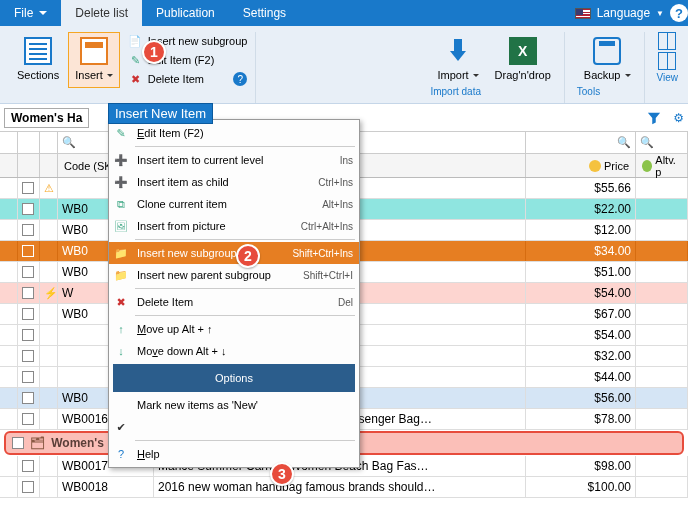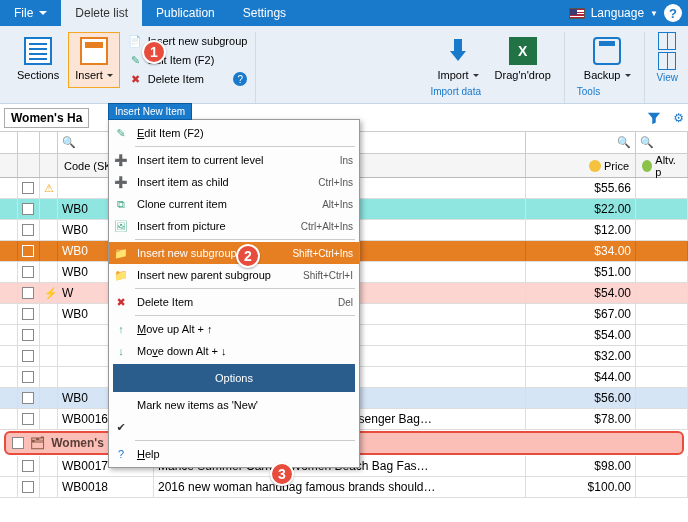--- a/index.html
+++ b/index.html
@@ -3,21 +3,21 @@
 <meta charset="utf-8">
 <style>
 * { box-sizing: border-box; margin: 0; padding: 0; font-family: 'Segoe UI', Tahoma, sans-serif; }
 body { width: 688px; height: 522px; overflow: hidden; background: #fff; font-size: 12px; position: relative; }
 
 
 .topbar { display: flex; background: #1979ca; color: #fff; height: 26px; align-items: center; }
 .topbar-item { padding: 15px 14px; height: 26px; display: flex; align-items: center; cursor: pointer; }
 .topbar-item.active { background: #e8eff7; color: #333; }
 .topbar-item.file::after { content: ""; margin-left: 6px; border: 4px solid transparent; border-top-color: #fff; position: relative; top: 2px; }
-.lang-area { margin-left: auto; display: flex; align-items: center; padding-right: 6px; gap: 6px; }
+.lang-area { margin-left: auto; display: flex; align-items: center; gap: 6px; }
 .flag { width: 16px; height: 11px; background: linear-gradient(to bottom, #b22234 0 15%, #fff 15% 30%, #b22234 30% 45%, #fff 45% 60%, #b22234 60% 75%, #fff 75% 90%, #b22234 90% 100%); border: 1px solid #555; position: relative; }
 .flag::before { content: ""; position: absolute; top: 0; left: 0; width: 7px; height: 6px; background: #3c3b6e; }
 .help-circle { width: 18px; height: 18px; border-radius: 50%; background: #fff; color: #1979ca; display: flex; align-items: center; justify-content: center; font-weight: bold; font-size: 13px; }
 
 
 .ribbon { background: #e8eff7; padding: 6px 4px 0 4px; display: flex; gap: 6px; border-bottom: 1px solid #c5d6e8; }
 .ribbon-group { display: flex; flex-direction: column; align-items: center; padding: 0 6px 2px 6px; border-right: 1px solid #d0dce8; }
 .ribbon-group:last-child { border-right: none; }
 .ribbon-buttons { display: flex; gap: 2px; }
 .rbtn { display: flex; flex-direction: column; align-items: center; padding: 2px 6px; cursor: pointer; border: 1px solid transparent; }
@@ -76,21 +76,21 @@
 .c-code { width: 96px; }
 .c-name { flex: 1; }
 .c-price { width: 110px; text-align: right; justify-content: flex-end; }
 .c-altv { width: 52px; }
 
 
 .grouprow { display: flex; align-items: center; height: 24px; background: #fbbfb8; border: 2px solid #e74c3c; border-radius: 6px; margin: 1px 4px; padding: 0 6px; gap: 6px; font-weight: bold; color: #5a3e38; position: relative; }
 .groupcount { background: #c0504d; color: #fff; border-radius: 8px; padding: 0 6px; font-size: 10px; }
 
 
-.tooltip { position: absolute; left: 108px; top: 103px; background: #1979ca; color: #fff; padding: 2px 6px; font-size: 10px; border: 1px solid #0b5a9e; z-index: 60; }
+.tooltip { position: absolute; left: 108px; top: 103px; background: #1979ca; color: #fff; padding: 2px 6px; font-size: 13px; border: 1px solid #0b5a9e; z-index: 60; }
 
 
 .ctxmenu { position: absolute; left: 108px; top: 119px; width: 252px; background: #fdfdfd; border: 1px solid #999; box-shadow: 2px 2px 5px rgba(0,0,0,0.3); z-index: 50; padding: 2px 0; }
 .ctxitem { display: flex; align-items: center; height: 22px; padding: 0 6px 0 28px; position: relative; cursor: pointer; font-size: 11px; }
 .ctxitem .shortcut { margin-left: auto; color: #555; font-size: 10px; }
 .ctxitem.hl { background: #e67e22; color: #fff; }
 .ctxitem.hl .shortcut { color: #fff; }
 .ctxitem .cicon { position: absolute; left: 4px; width: 16px; height: 16px; display: flex; align-items: center; justify-content: center; font-size: 11px; color: #4a8; }
 .ctxsep { height: 1px; background: #ccc; margin: 2px 4px 2px 26px; }
 .ctxheader { background: #2b5d8c; color: #fff; text-align: center; height: 28px; display: flex; align-items: center; justify-content: center; font-size: 11px; margin: 2px 4px; }

